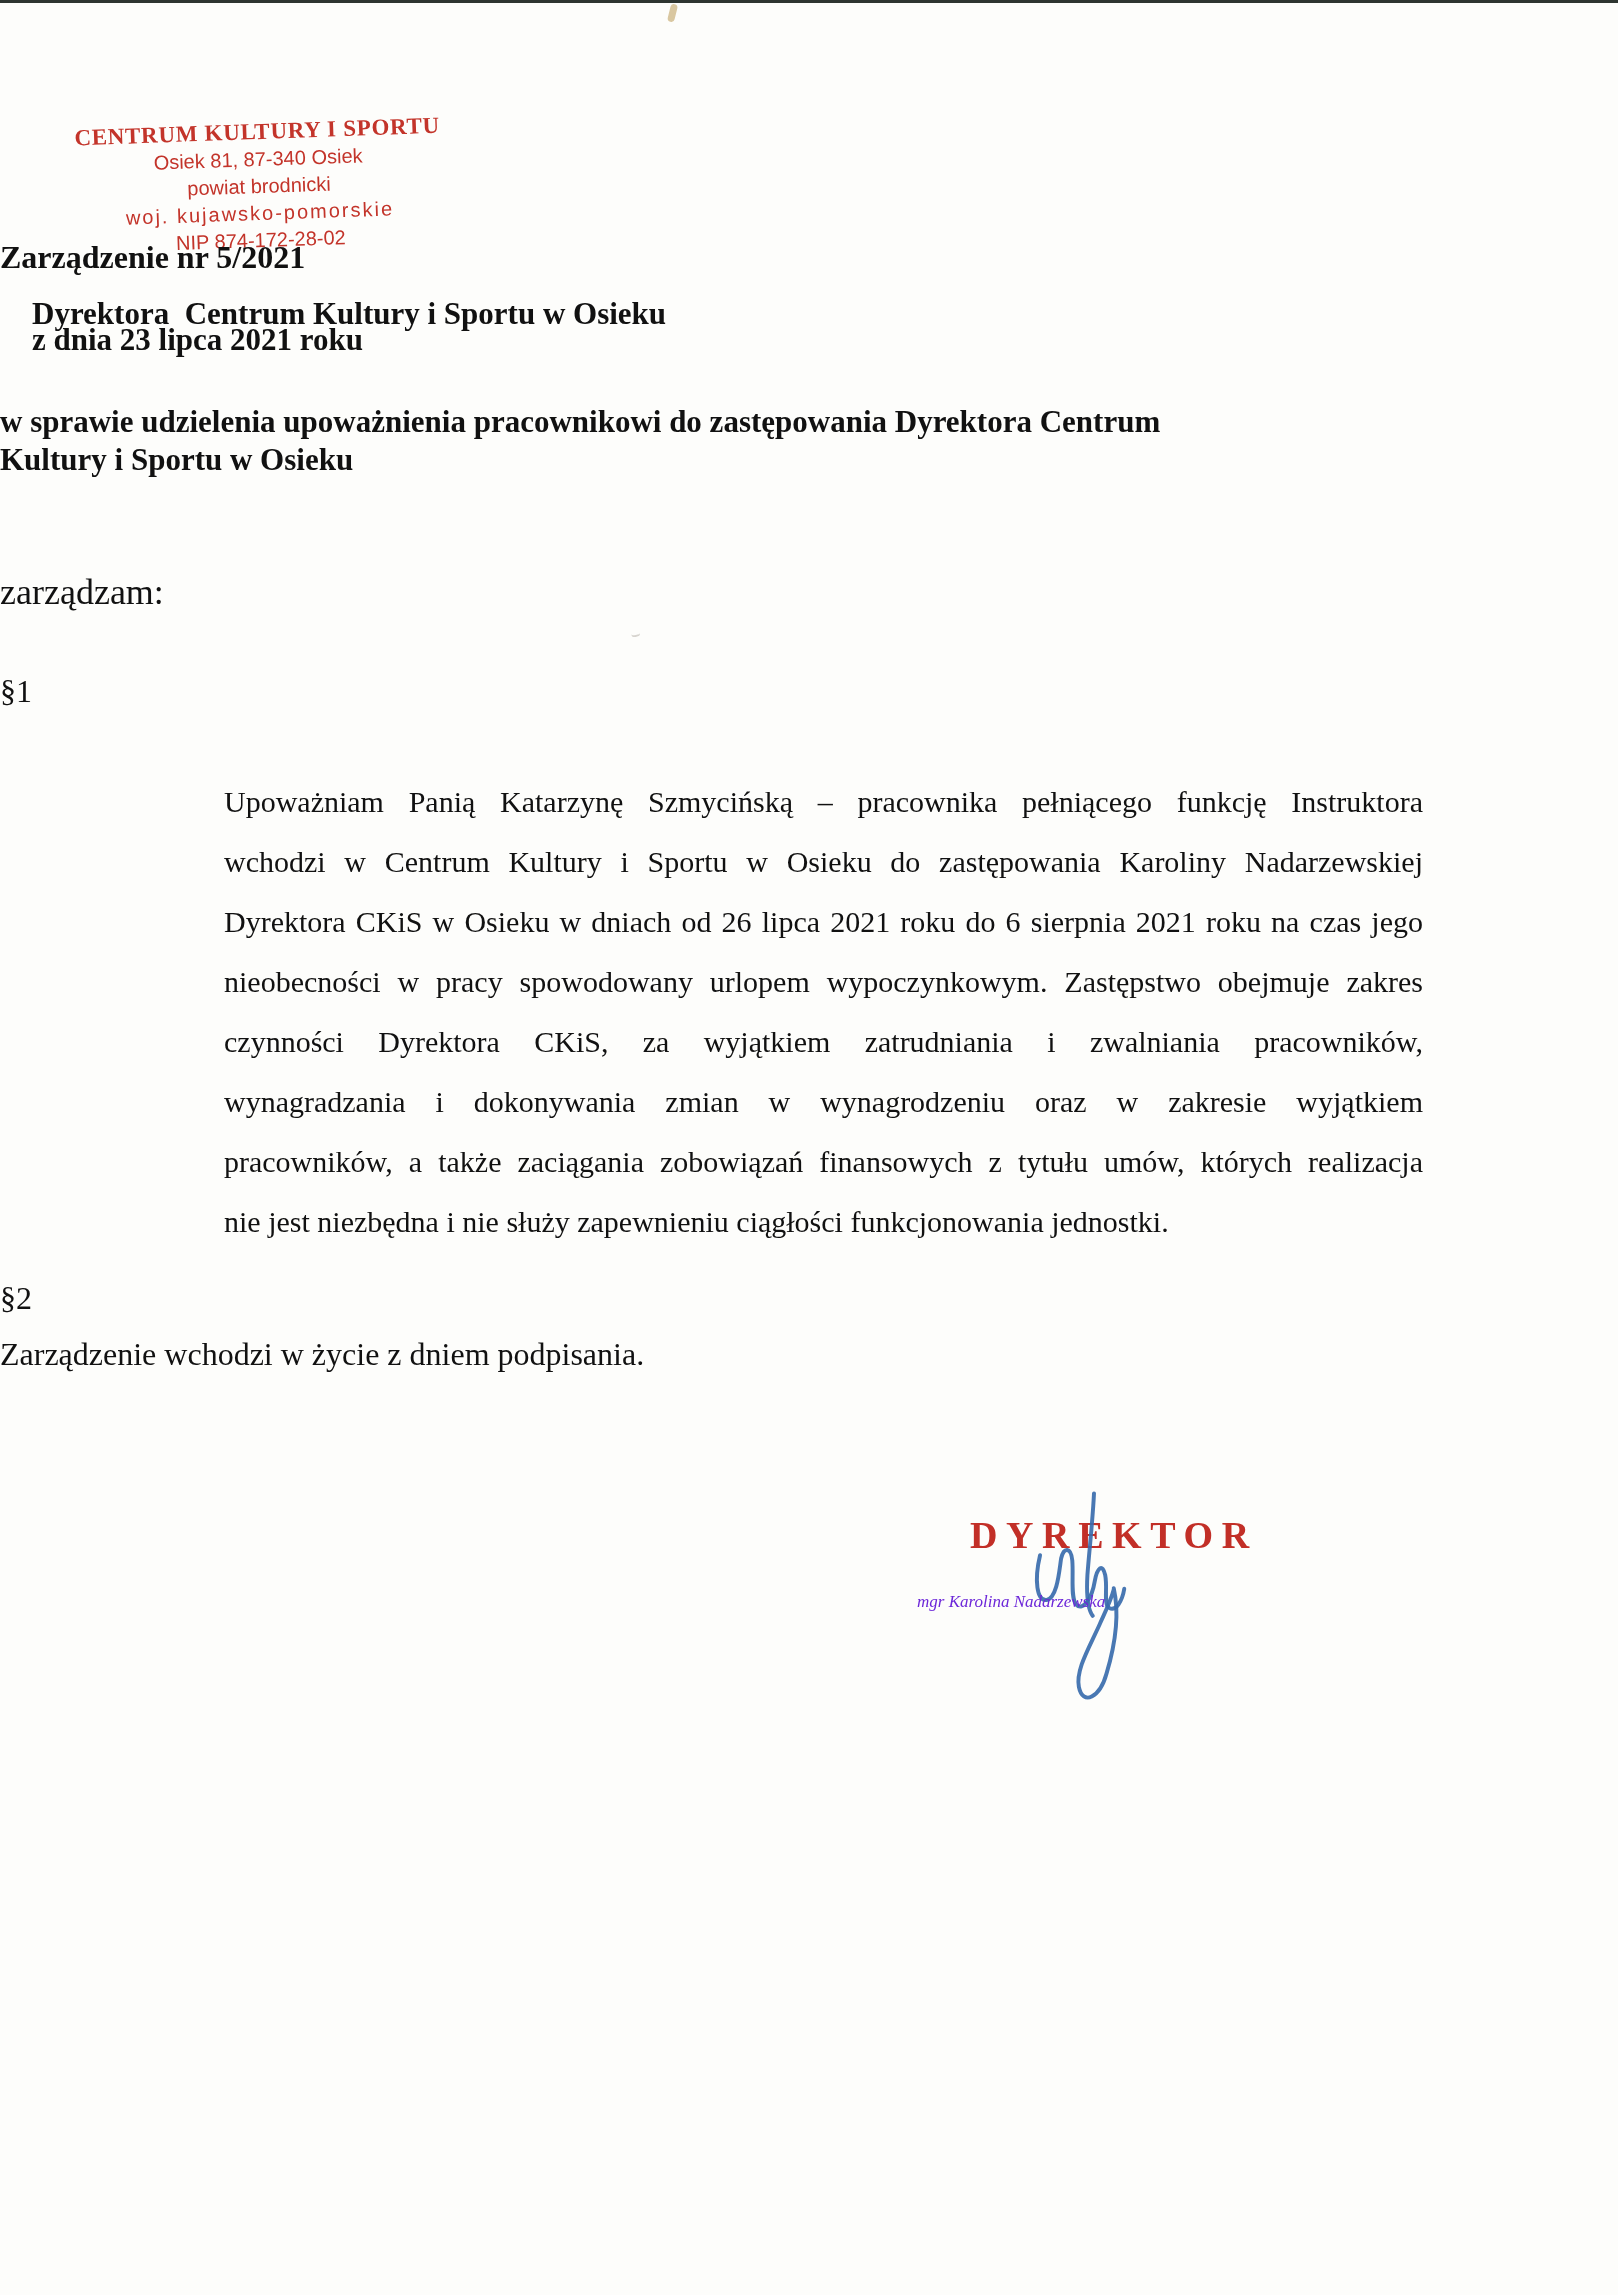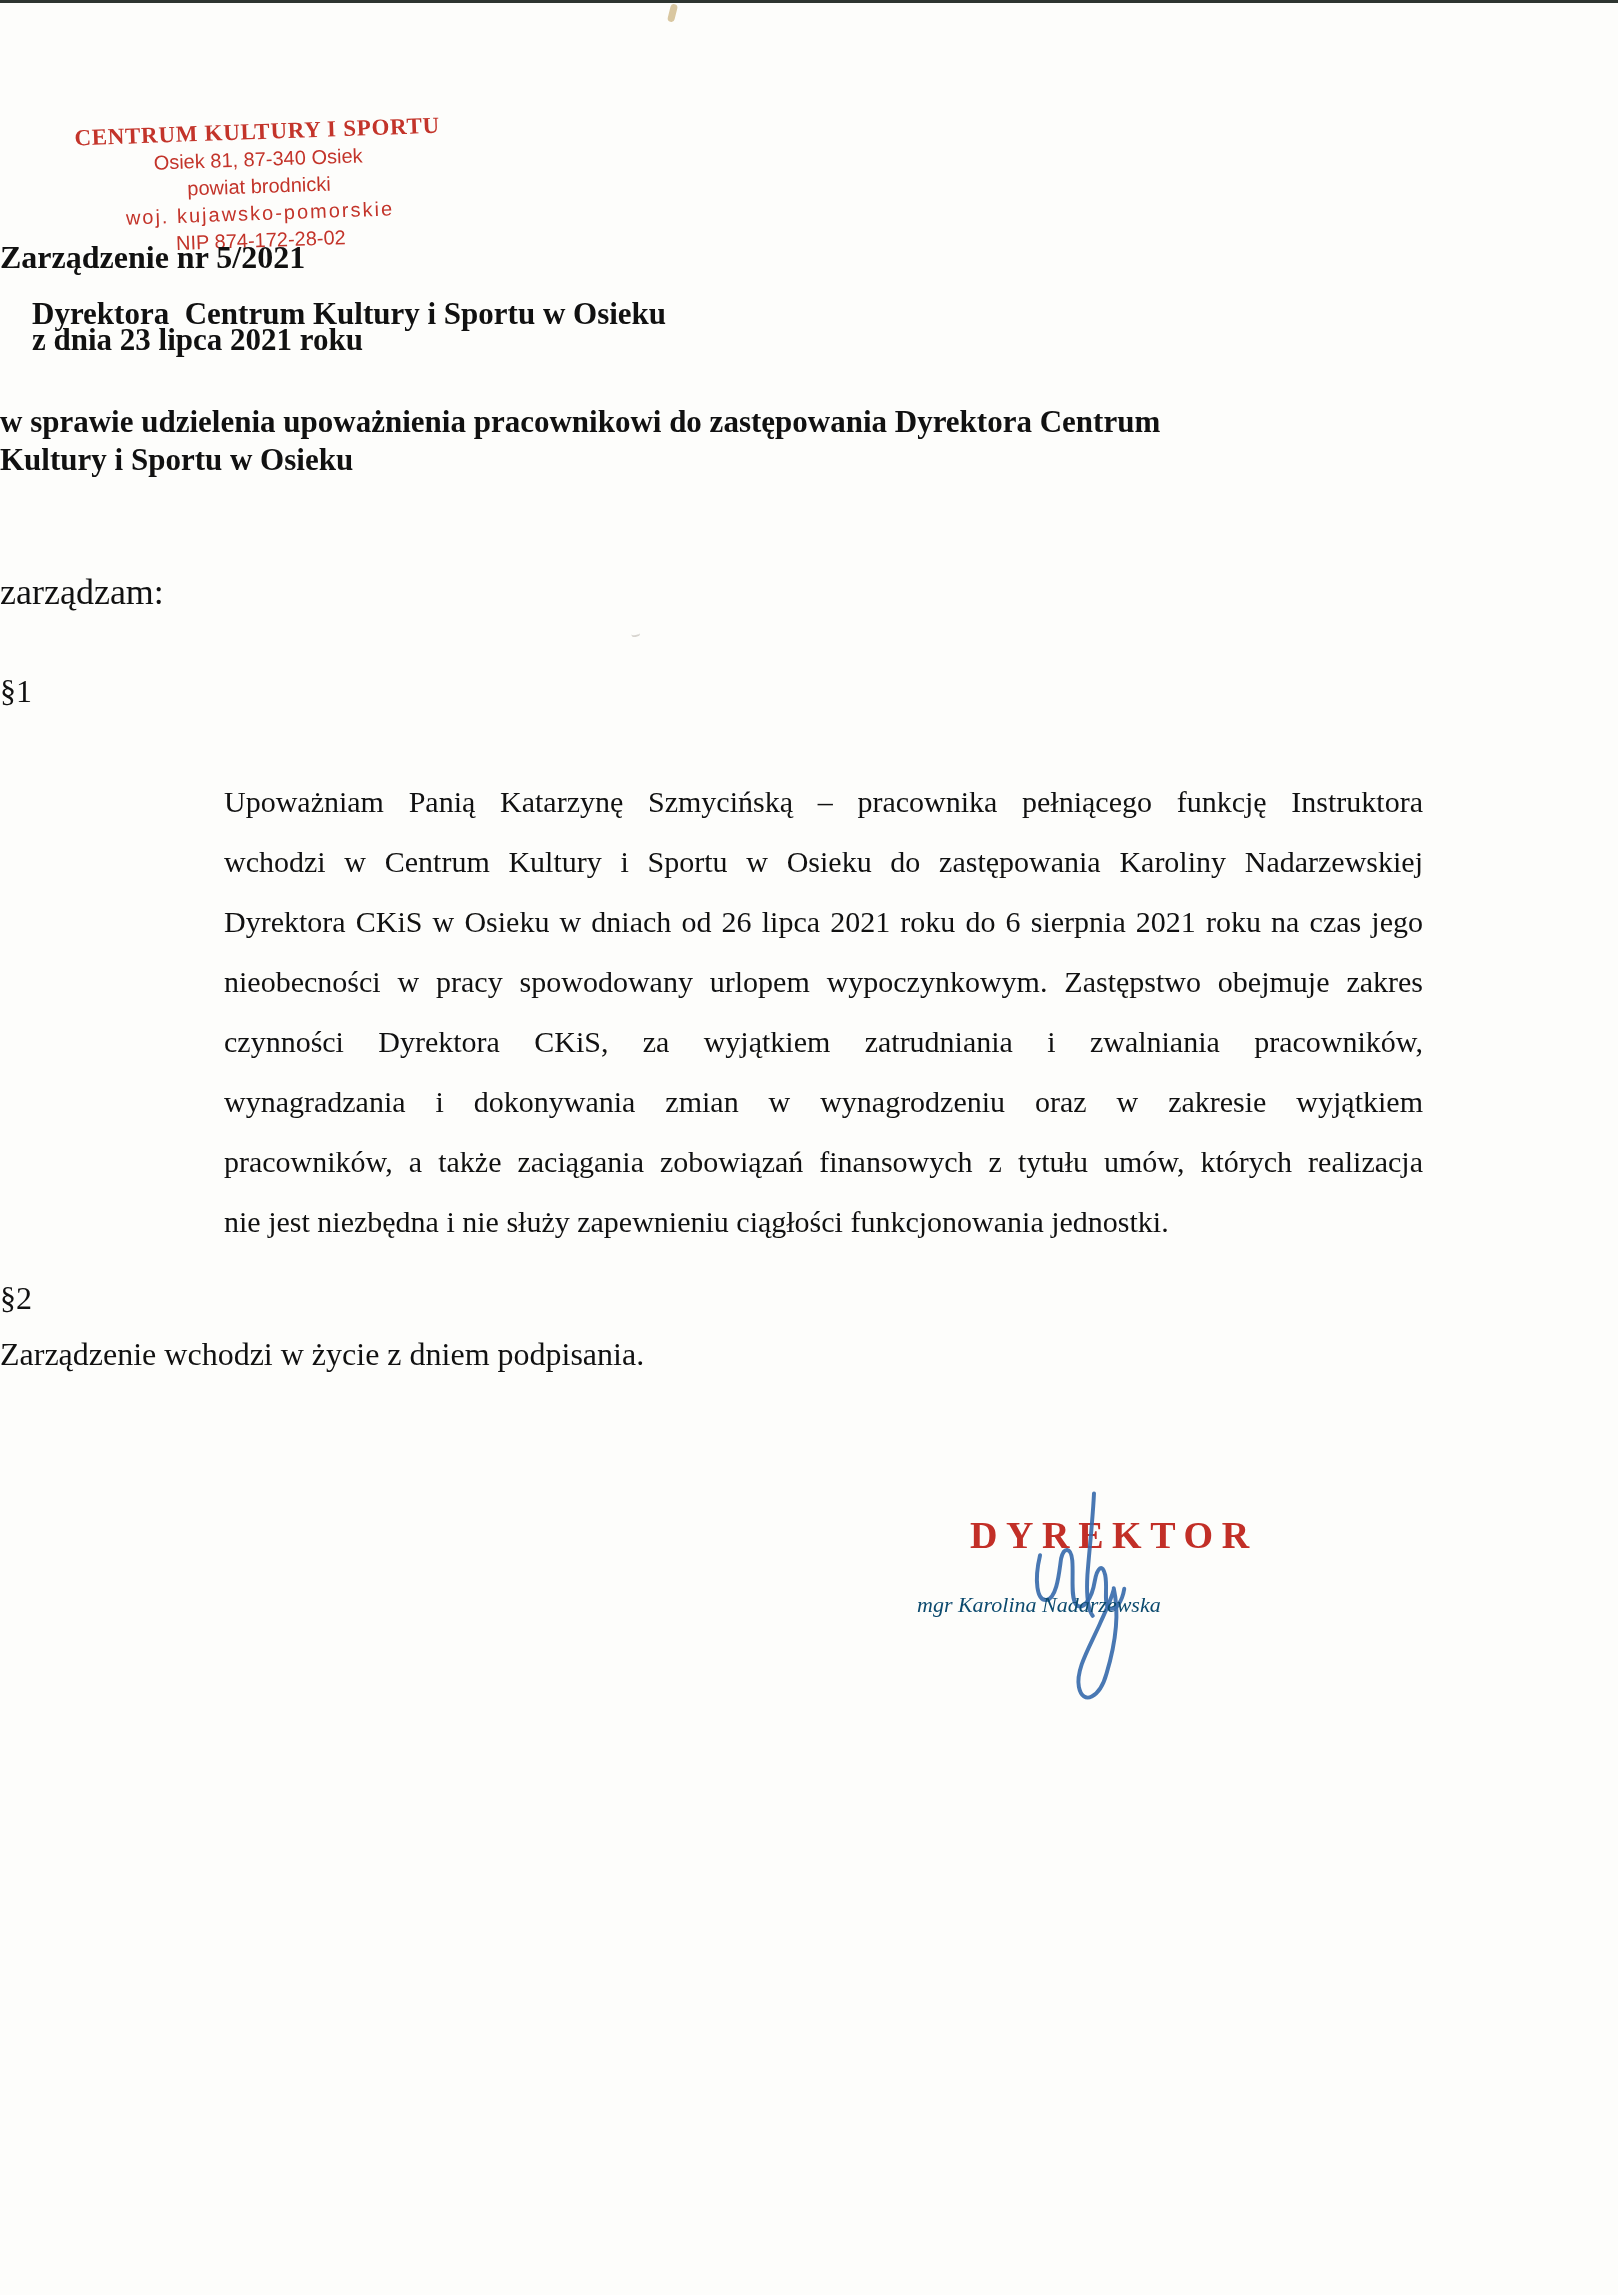--- a/index.html
+++ b/index.html
@@ -67,21 +67,21 @@
   .jline:last-child { text-align-last: left; }
 
   
   .dyrektor {
     position: absolute; left: 970px; top: 1513px;
     color: #c22f27; font-weight: bold; font-size: 38px;
     letter-spacing: 8.6px; white-space: nowrap;
   }
   .namestamp {
     position: absolute; left: 917px; top: 1592px;
-    color: #0c4a6e; font-style: italic; font-size: 22px; white-space: nowrap;
+    color: #6d28d9; font-style: italic; font-size: 17px; white-space: nowrap;
   }
   .signature {
     position: absolute; left: 1015px; top: 1475px;
     width: 158px; height: 250px; pointer-events: none;
   }
   .signature path {
     fill: none; stroke: #3a6cac; stroke-width: 6;
     stroke-linecap: round; stroke-linejoin: round; opacity: .92;
   }
 </style>

